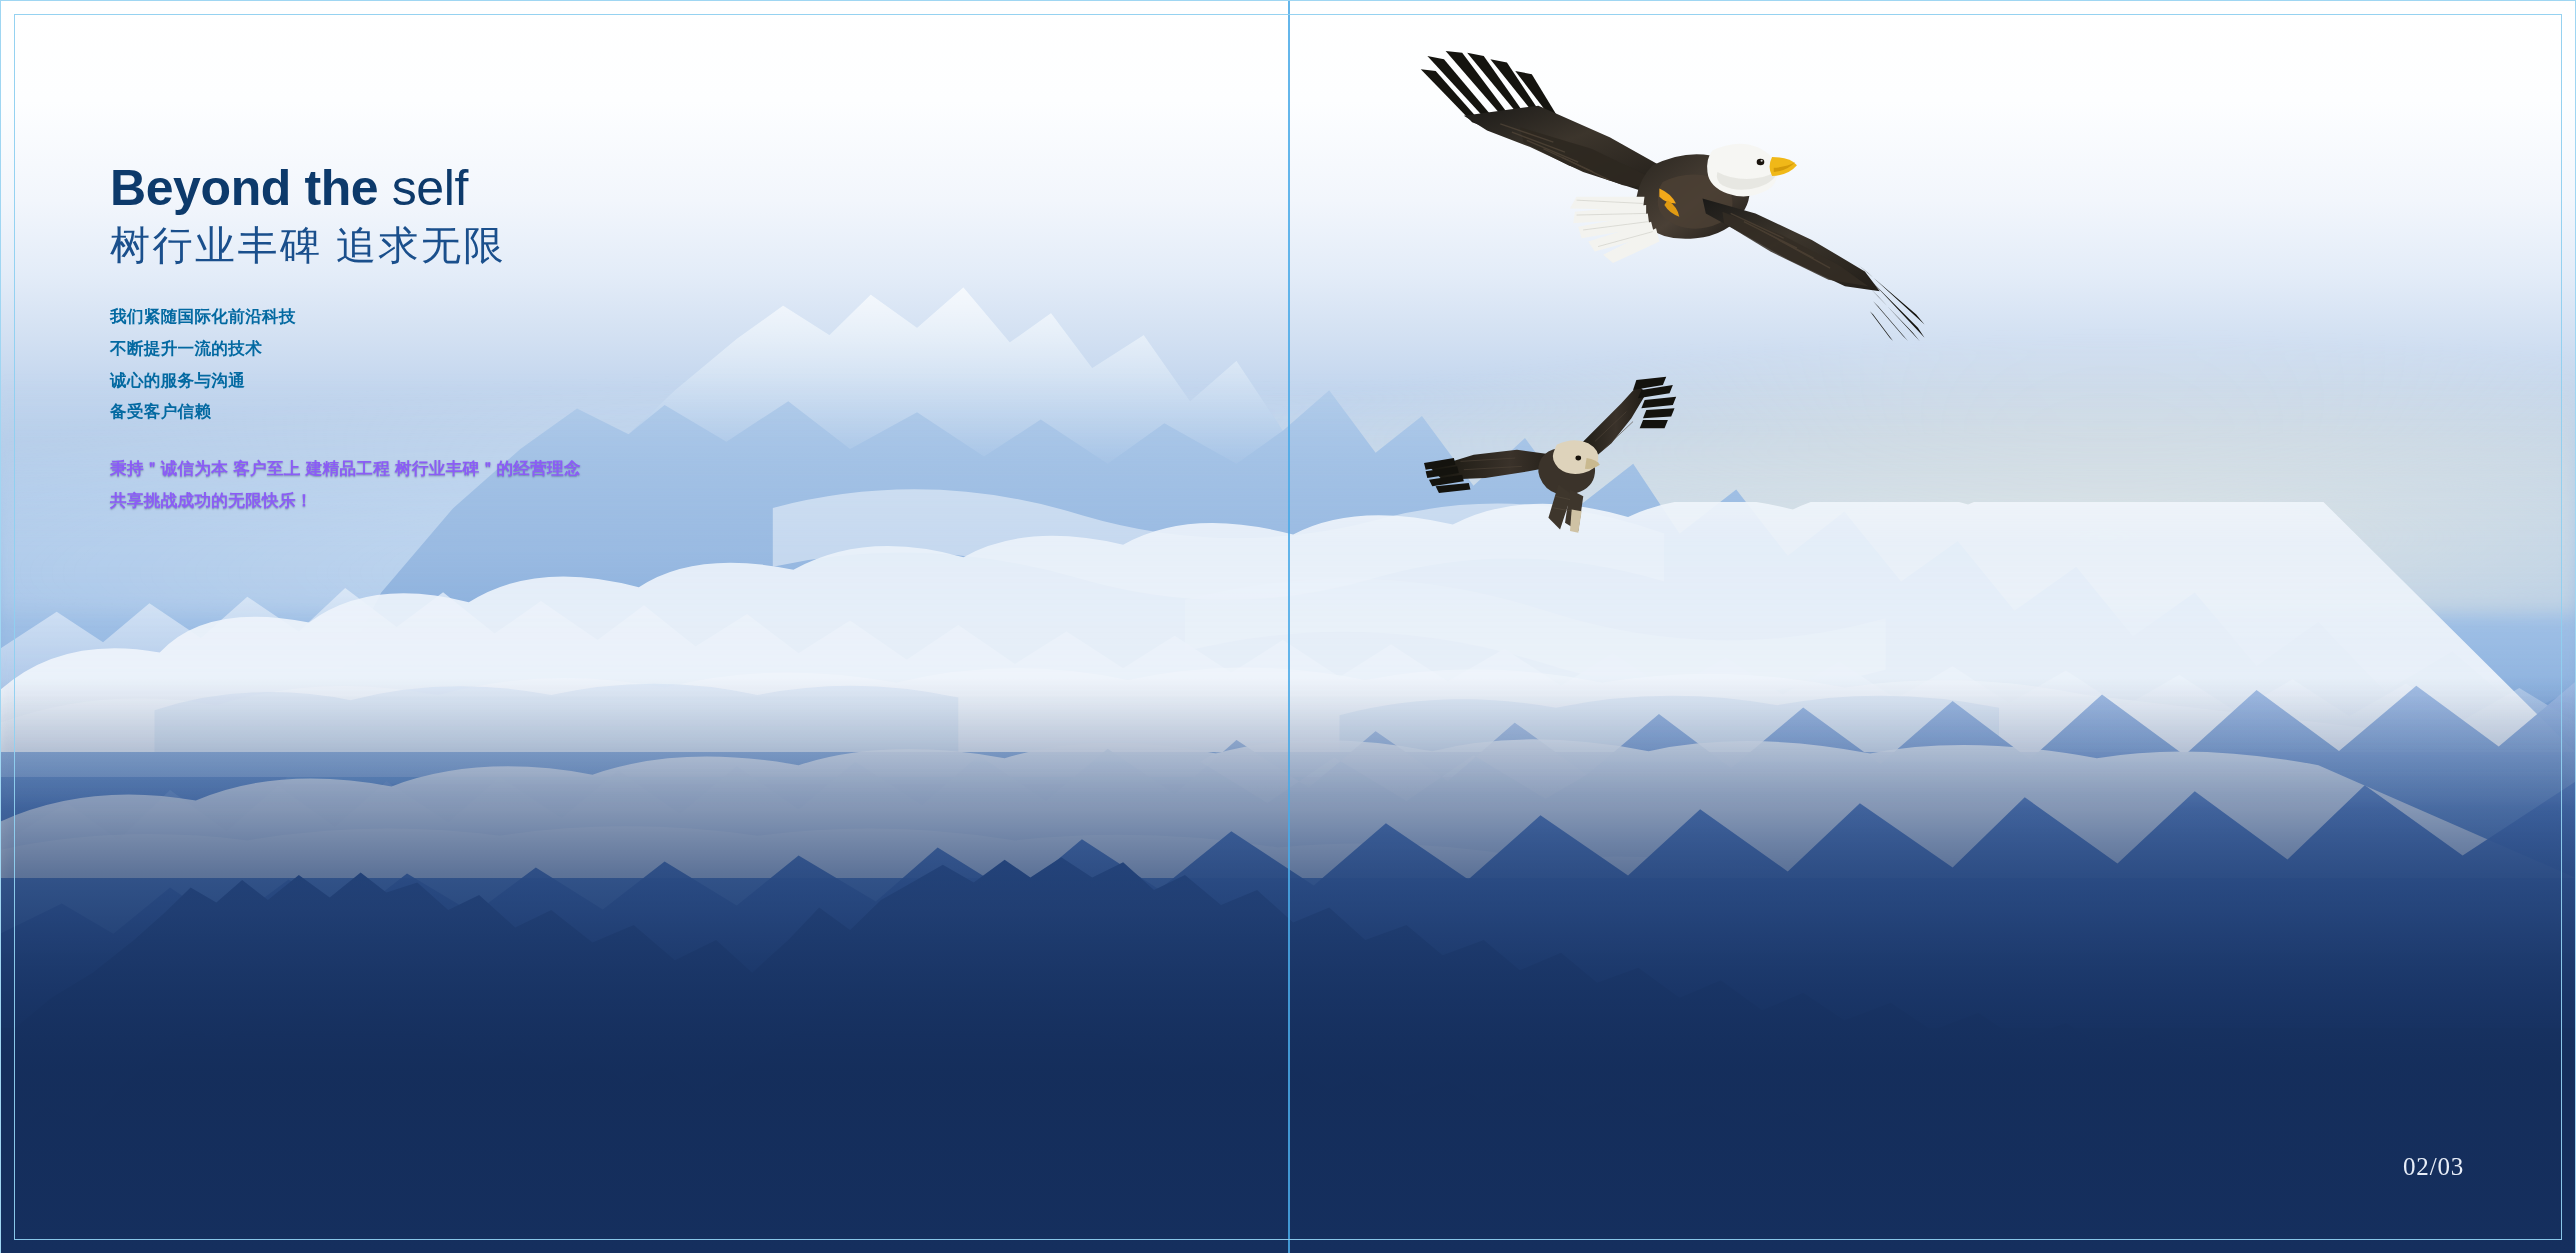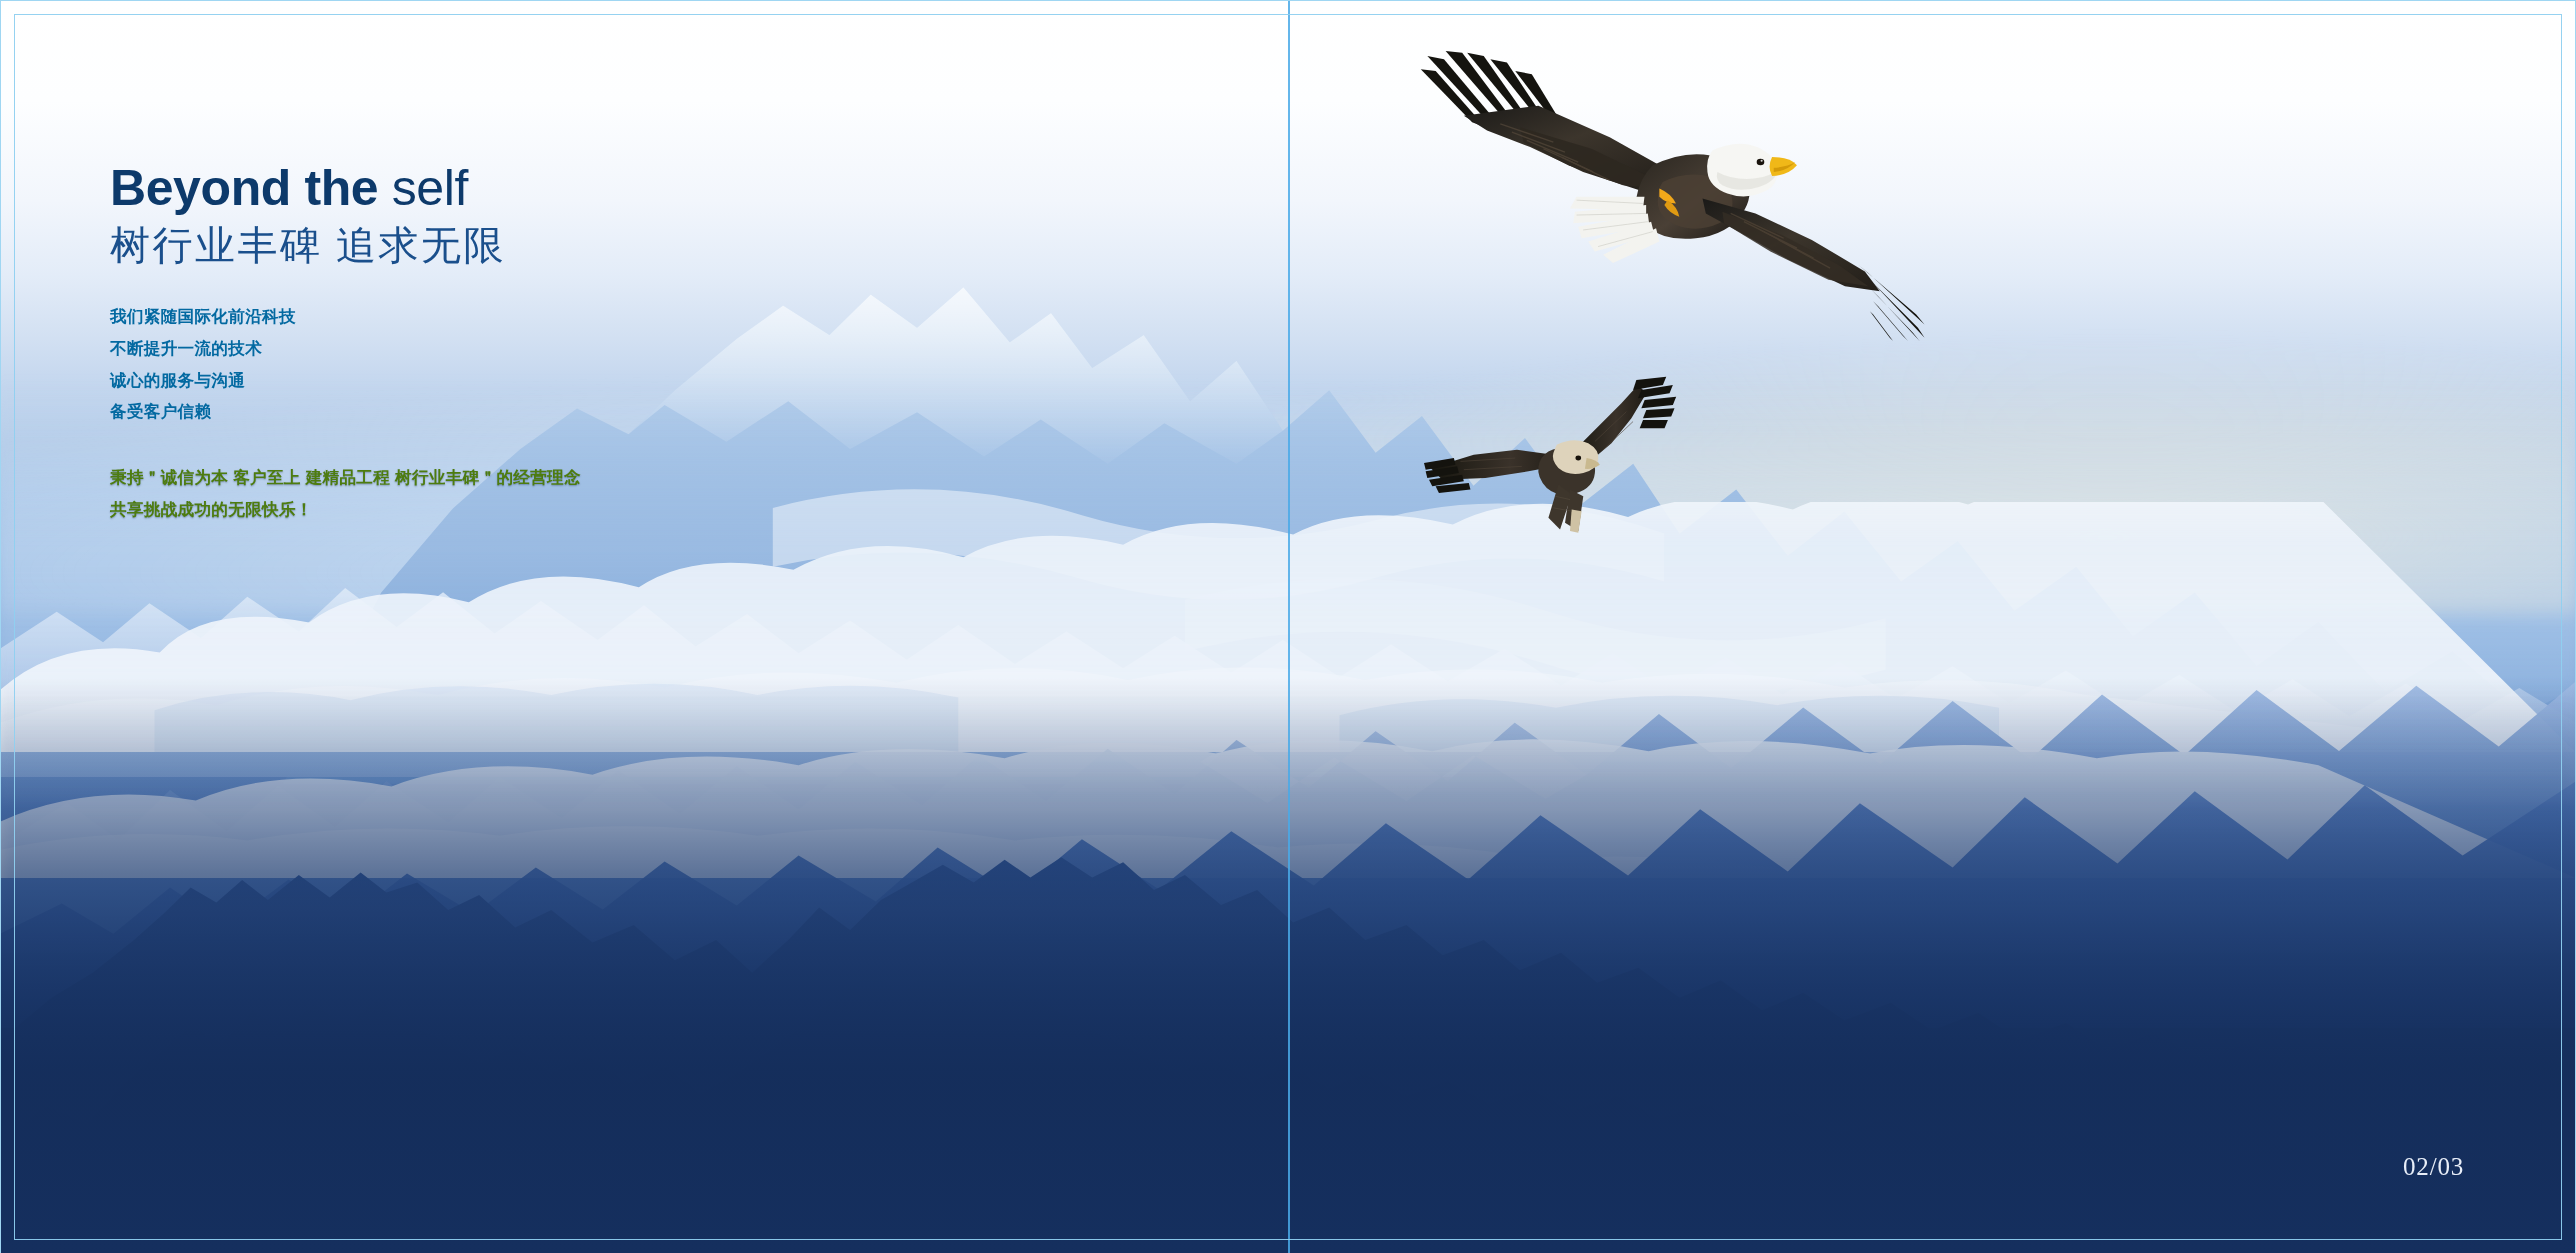--- a/index.html
+++ b/index.html
@@ -130,21 +130,21 @@
     font-weight:500; letter-spacing:2.5px; margin-top:6.6px;
     white-space:nowrap;
   }
 
   .para {
     font-size:16.6px; line-height:1.92; font-weight:700;
     letter-spacing:0.3px; color:#0369a1;
   }
   .para.p1 { margin-top:30px; }
   .para.p2 { margin-top:28px; }
-  .para.p3 { margin-top:34px; color:#4d7c0f;
+  .para.p3 { margin-top:25px; color:#8b5cf6;
              text-shadow:0 0.8px 1.7px rgba(10,30,70,.35); }
   .para div { white-space:nowrap; }
 
   .pageno {
     position:absolute; right:112px; bottom:73px;
     font-family:"Liberation Serif","DejaVu Serif",serif;
     font-size:25px; color:#e8eef8; letter-spacing:0.8px;
   }
 </style>
 </head>

